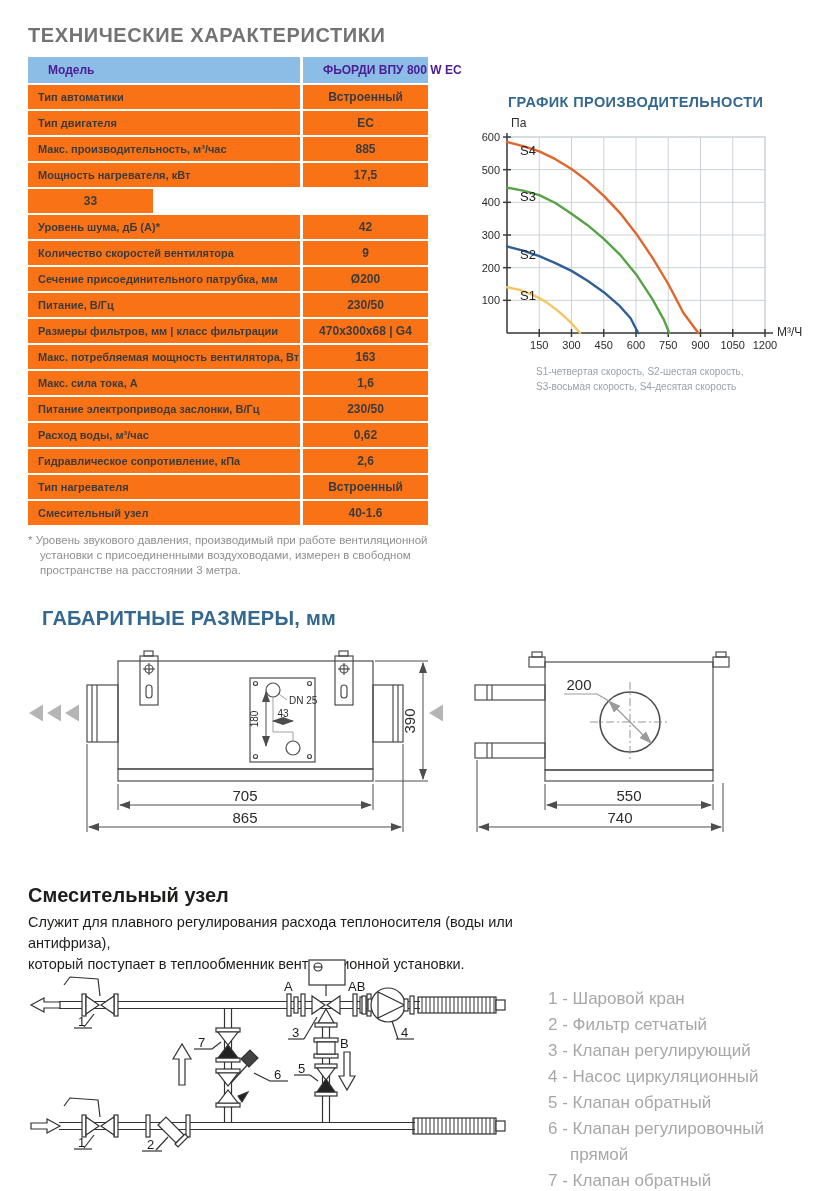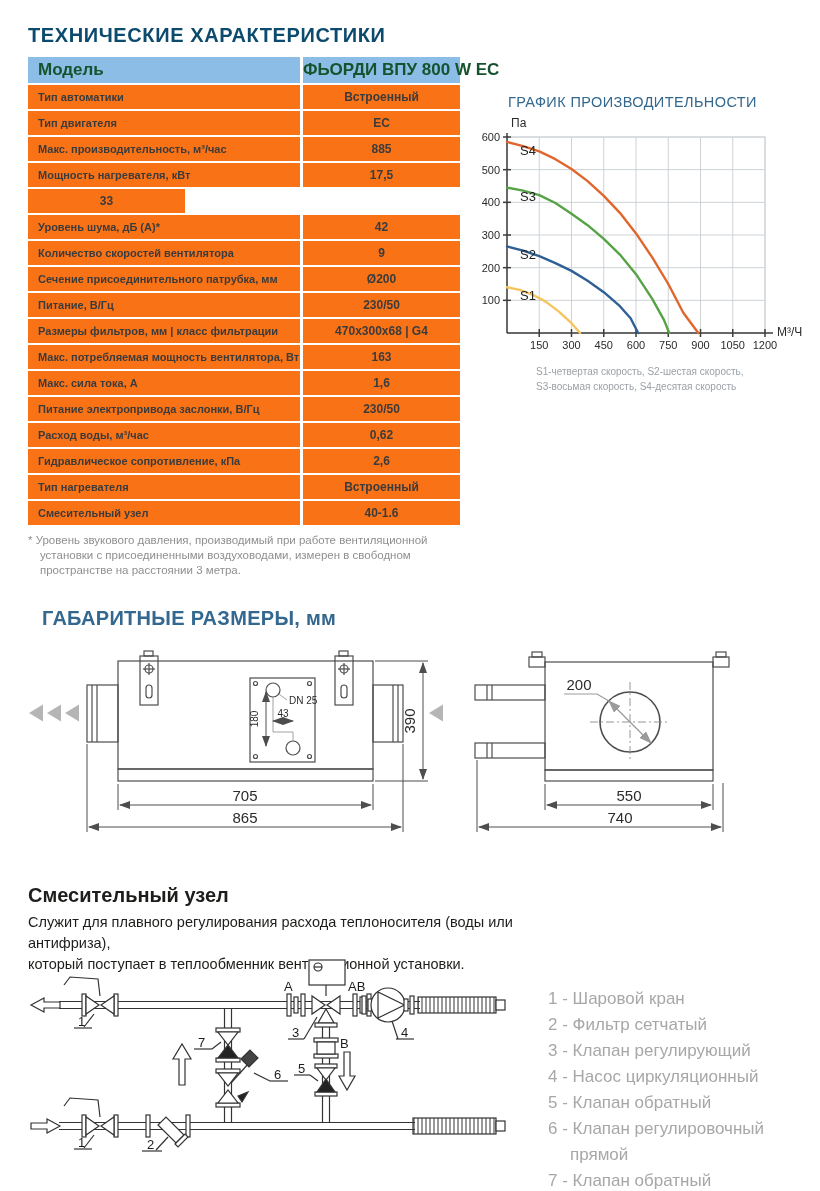--- a/index.html
+++ b/index.html
@@ -2,37 +2,37 @@
 <html><head>
 <meta charset="utf-8">
 <style>
   * { margin:0; padding:0; box-sizing:border-box; }
   html,body { background:#fff; }
   body { font-family:"Liberation Sans", sans-serif; }
   #page { position:relative; width:820px; height:1191px; background:#fff; overflow:hidden; }
 
   
   #main-title { position:absolute; left:28px; top:24px; font-size:20px; font-weight:bold;
-                color:#0c4a6e; letter-spacing:0.6px; }
-  #chart-title { position:absolute; left:508px; top:94px; font-size:14.5px; font-weight:normal;
+                color:#737373; letter-spacing:0.6px; }
+  #chart-title { position:absolute; left:508px; top:94px; font-size:14.5px; font-weight:bold;
                  color:#34688f; letter-spacing:0.4px; }
   #dims-title { position:absolute; left:42px; top:607px; font-size:20px; font-weight:bold;
                 color:#34688f; letter-spacing:0.3px; }
   #mix-title { position:absolute; left:28px; top:884px; font-size:20px; font-weight:bold; color:#1d1d1b; }
   #mix-desc { position:absolute; left:28px; top:912px; width:560px; font-size:14.5px;
               line-height:21px; color:#1d1d1b; }
 
   
   #spec-table { position:absolute; left:28px; top:57px; width:432px; }
   .spec-row { display:flex; margin-bottom:2px; }
   .spec-row .cell { background:#f97316; color:#3b3b3b; font-size:11px; font-weight:bold;
                     height:24px; line-height:24px; white-space:nowrap; }
   .spec-row .label { width:272px; padding-left:10px; margin-right:3px; }
-  .spec-row .value { width:157px; text-align:center; font-size:12px; }
-  .spec-row.head .cell { background:#8bbde6; color:#14532d; height:26px; line-height:26px; font-size:17px; }
+  .spec-row .value { width:125px; text-align:center; font-size:12px; }
+  .spec-row.head .cell { background:#8bbde6; color:#4c1d95; height:26px; line-height:26px; font-size:12px;padding-left:20px; }
   #spec-footnote { position:absolute; left:28px; top:533px; width:430px; font-size:11.5px;
                    line-height:15px; color:#8f8f8f; padding-left:12px; text-indent:-12px; }
 
   
   #chart-wrap { position:absolute; left:481px; top:116px; width:332px; height:246px; }
   #perf-chart text.tick { font:11px "Liberation Sans",sans-serif; fill:#2b2b2b; }
   #perf-chart text.unit { font:12px "Liberation Sans",sans-serif; fill:#2b2b2b; }
   #perf-chart text.series-label { font:13px "Liberation Sans",sans-serif; fill:#222; }
   #chart-caption { position:absolute; left:536px; top:364px; width:300px; font-size:10px;
                    line-height:15px; color:#9ba1a7; }

